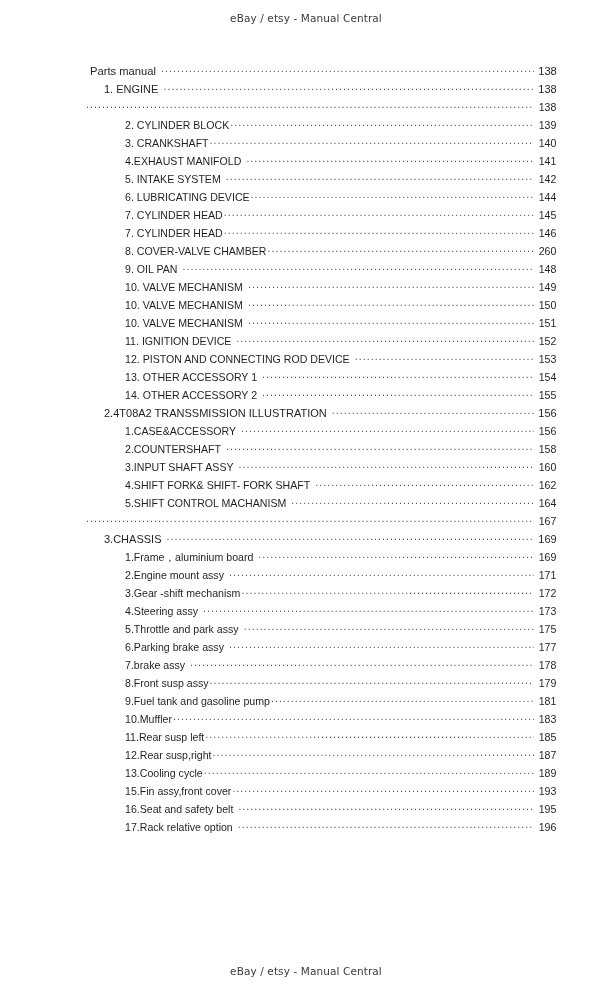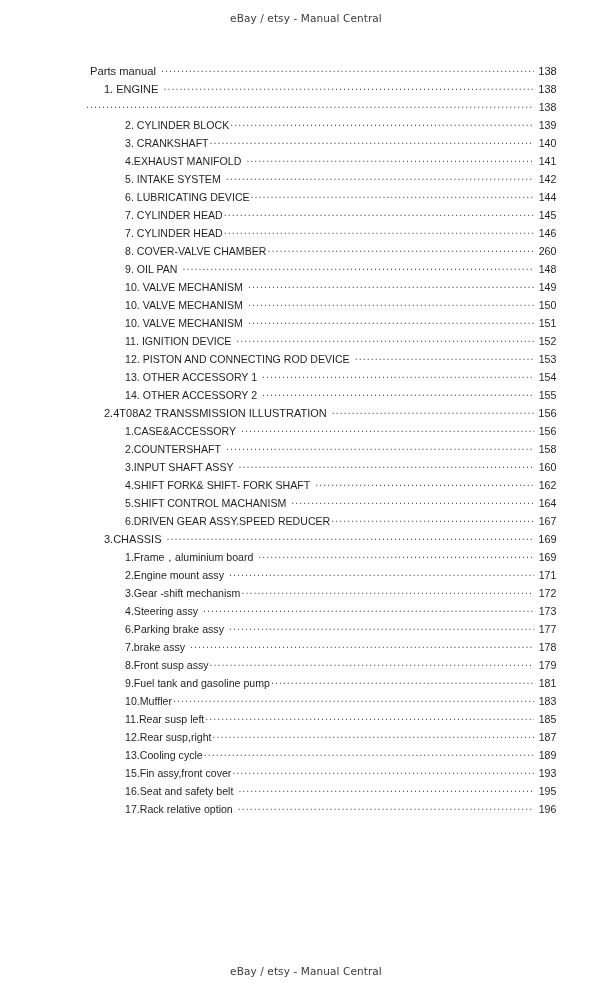--- a/index.html
+++ b/index.html
@@ -222,21 +222,20 @@
       <span class="toc-title">4.SHIFT FORK&amp; SHIFT- FORK SHAFT</span>
       <span class="toc-leader"></span>
       <span class="toc-page">162</span>
     </div>
     <div class="toc-row lvl-3 gap-wide">
       <span class="toc-title">5.SHIFT CONTROL MACHANISM</span>
       <span class="toc-leader"></span>
       <span class="toc-page">164</span>
     </div>
     <div class="toc-row lvl-3 gap-none">
-      <span class="toc-title">6.DRIVEN GEAR ASSY.SPEED REDUCER</span>
       <span class="toc-leader"></span>
       <span class="toc-page">167</span>
     </div>
     <div class="toc-row lvl-2 gap-wide">
       <span class="toc-title">3.CHASSIS</span>
       <span class="toc-leader"></span>
       <span class="toc-page">169</span>
     </div>
     <div class="toc-row lvl-3 gap-wide">
       <span class="toc-title">1.Frame，aluminium board</span>
@@ -252,20 +251,25 @@
       <span class="toc-title">3.Gear -shift mechanism</span>
       <span class="toc-leader"></span>
       <span class="toc-page">172</span>
     </div>
     <div class="toc-row lvl-3 gap-wide">
       <span class="toc-title">4.Steering assy</span>
       <span class="toc-leader"></span>
       <span class="toc-page">173</span>
     </div>
     <div class="toc-row lvl-3 gap-wide">
+      <span class="toc-title">5.Throttle and park assy</span>
+      <span class="toc-leader"></span>
+      <span class="toc-page">175</span>
+    </div>
+    <div class="toc-row lvl-3 gap-wide">
       <span class="toc-title">6.Parking brake assy</span>
       <span class="toc-leader"></span>
       <span class="toc-page">177</span>
     </div>
     <div class="toc-row lvl-3 gap-wide">
       <span class="toc-title">7.brake assy</span>
       <span class="toc-leader"></span>
       <span class="toc-page">178</span>
     </div>
     <div class="toc-row lvl-3 gap-none">

